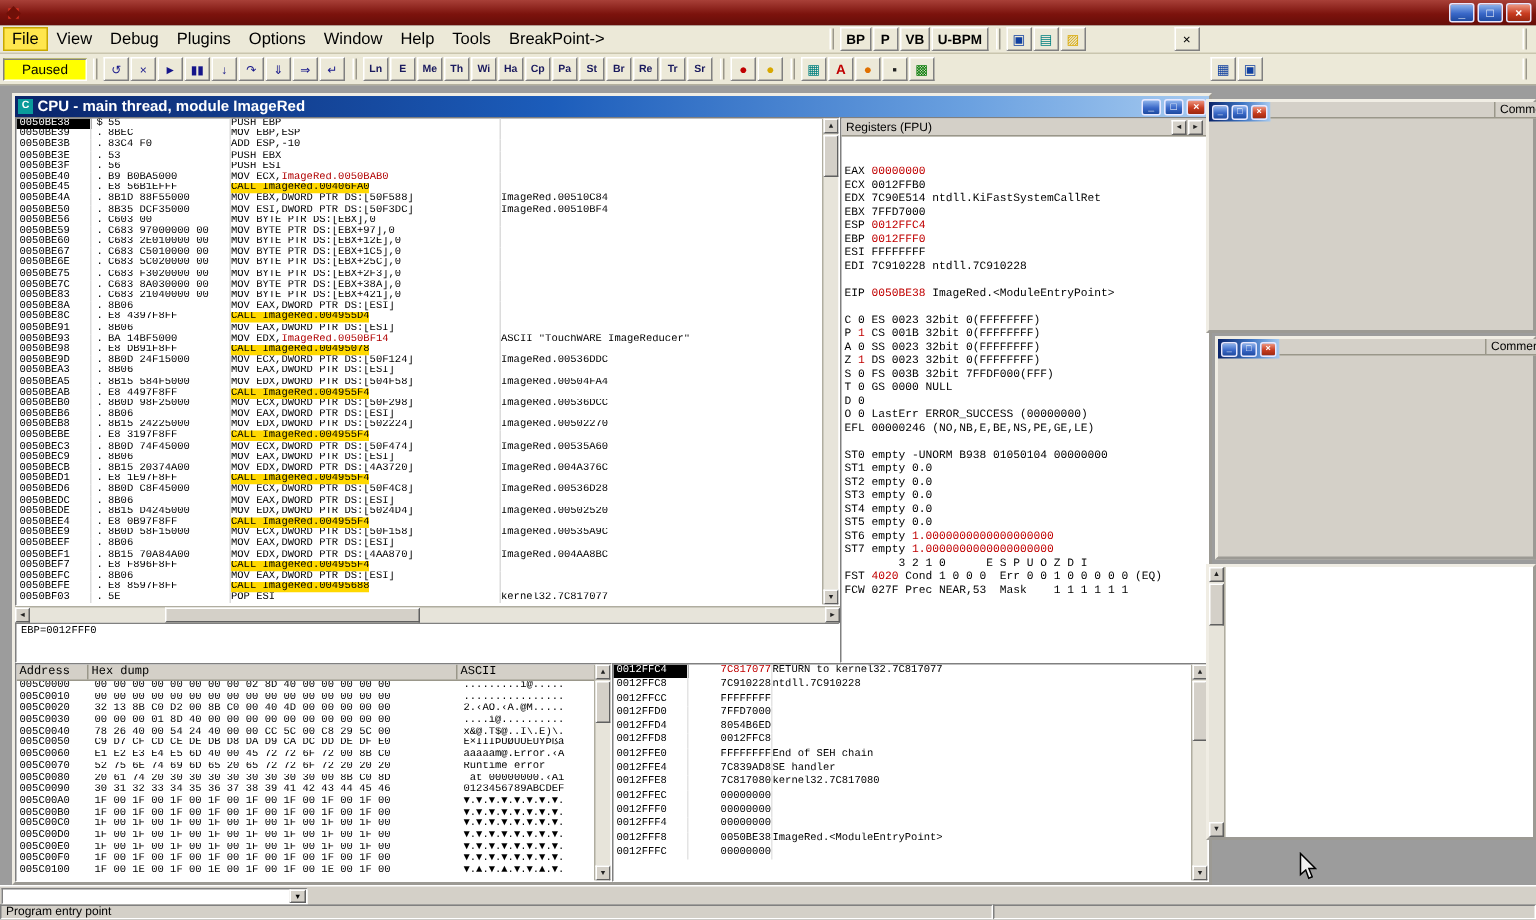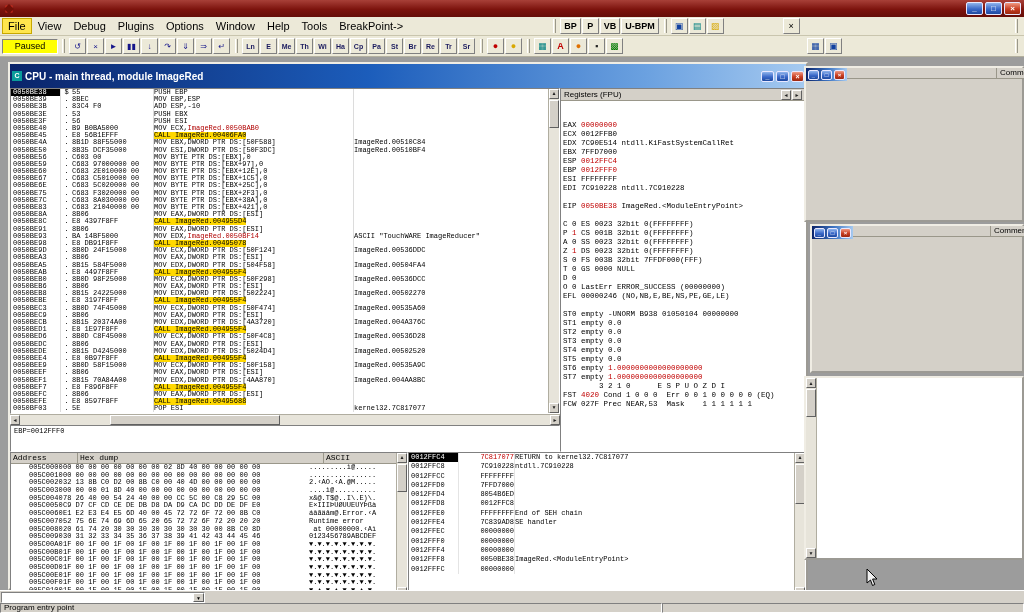--- a/index.html
+++ b/index.html
@@ -39,36 +39,36 @@
   border-bottom:1px solid #b3b09e;display:flex;align-items:center;padding:0 2px;}
 .paused{width:56px;height:15px;background:#ffff00;border:1px solid;border-color:#808080 #fff #fff #808080;
   font-size:9px;color:#000;display:flex;align-items:center;justify-content:center;}
 
 
 .mdi{position:absolute;left:0;top:57px;width:1024px;height:533px;background:#9c9c9c;}
 
 
 .cpu{position:absolute;left:8px;top:5px;width:800px;height:528px;background:#d4d0c8;
   border:2px outset #f0ede4;display:flex;flex-direction:column;}
-.cpu-titlebar{height:24px;flex:none;display:flex;align-items:center;gap:3px;padding:0 2px;
+.cpu-titlebar{height:14px;flex:none;display:flex;align-items:center;gap:3px;padding:0 2px;
   background:linear-gradient(90deg,#0a246a 0%,#1c5dbb 45%,#6ba1e0 80%,#a6caf0 100%);
   color:#fff;font-size:10px;font-weight:bold;}
 .cpu-icon{width:10px;height:10px;background:#0a9b9b;color:#fff;font-size:7px;line-height:10px;
   text-align:center;font-weight:bold;flex:none;}
 .cpu-top{display:flex;height:364px;flex:none;}
 .disasm-col{width:550px;flex:none;display:flex;flex-direction:column;}
 .mono{font-family:Liberation Mono, monospace;}
 .disasm-pane{position:relative;height:326px;flex:none;background:#fff;
   border:1px solid;border-color:#808080 #fff #fff #808080;overflow:hidden;}
 .disasm-rows{position:absolute;left:0;top:0;right:11px;bottom:0;overflow:hidden;}
 .drow{display:flex;height:7.2px;line-height:7.3px;font-size:7px;white-space:pre;}
 .da{width:50px;flex:none;padding-left:2px;border-right:1px solid #dcdcdc;}
 .dp{width:11px;flex:none;text-align:center;}
 .db{width:82px;flex:none;border-right:1px solid #dcdcdc;overflow:hidden;}
-.di{width:200px;flex:none;border-right:1px solid #dcdcdc;overflow:hidden;}
+.di{width:180px;flex:none;border-right:1px solid #dcdcdc;overflow:hidden;}
 .dc{flex:1;overflow:hidden;}
 .drow.eip .da{background:#000;color:#fff;}
 .drow.call .dop{background:#ffd800;}
 .drow.redop .dop{color:#b00000;}
 
 .vscroll{position:absolute;top:0;right:0;bottom:0;width:11px;background:#e7e4da;border-left:1px solid #b0ada0;}
 .vscroll.left{left:0;right:auto;border-left:none;border-right:1px solid #b0ada0;}
 .sb{width:10px;height:10px;background:#d4d0c8;border:1px solid;border-color:#fff #606060 #606060 #fff;
   font-size:5px;line-height:8px;text-align:center;color:#222;display:inline-block;}
 .vscroll .sb{position:absolute;left:0;}
@@ -90,24 +90,24 @@
 .reg-arrows{margin-left:auto;display:flex;gap:1px;}
 .reg-body{flex:1;padding-left:2px;overflow:hidden;}
 .rrow{height:9px;line-height:9px;font-size:7.5px;white-space:pre;}
 .red{color:#c00000;}
 
 .cpu-bottom{display:flex;height:146px;flex:none;}
 .dump-pane{width:398px;flex:none;position:relative;background:#fff;
   border:1px solid;border-color:#808080 #fff #fff #808080;overflow:hidden;}
 .dump-header{display:flex;height:11px;background:#d4d0c8;font-size:8px;border-bottom:1px solid #9a978a;}
 .dh{border-right:1px solid #9a978a;padding-left:2px;line-height:10px;}
-.dh-a{width:67px;flex:none}.dh-h{width:246px;flex:none}.dh-s{flex:1;border-right:none}
+.dh-a{width:48px;flex:none}.dh-h{width:246px;flex:none}.dh-s{flex:1;border-right:none}
 .dump-rows{position:absolute;left:0;top:11px;right:11px;bottom:0;overflow:hidden;}
 .dmrow{display:flex;height:7.7px;line-height:7.8px;font-size:7px;white-space:pre;}
-.dm-a{width:52px;flex:none;padding-left:18px;}
+.dm-a{width:52px;flex:none;padding-left:2px;}
 .dm-h{width:246px;flex:none;overflow:hidden;}
 .dm-s{flex:1;overflow:hidden;}
 .stack-pane{flex:1;position:relative;background:#fff;
   border:1px solid;border-color:#808080 #fff #fff #808080;overflow:hidden;}
 .stack-rows{position:absolute;left:0;top:0;right:11px;bottom:0;overflow:hidden;}
 .strow{display:flex;height:9.3px;line-height:9.4px;font-size:7px;white-space:pre;}
 .st-a{width:50px;flex:none;padding-left:2px;border-right:1px solid #e4e4e4;}
 .st-v{width:56px;flex:none;border-right:1px solid #e4e4e4;text-align:right;}
 .st-c{flex:1;overflow:hidden;}
 .strow.sel .st-a{background:#000;color:#fff;}
@@ -393,20 +393,21 @@
       <div class="stack-pane mono">
         <div class="stack-rows">
             <div class="strow sel"><span class="st-a">0012FFC4</span><span class="st-v red">7C817077</span><span class="st-c">RETURN to kernel32.7C817077</span></div>
             <div class="strow"><span class="st-a">0012FFC8</span><span class="st-v">7C910228</span><span class="st-c">ntdll.7C910228</span></div>
             <div class="strow"><span class="st-a">0012FFCC</span><span class="st-v">FFFFFFFF</span><span class="st-c"></span></div>
             <div class="strow"><span class="st-a">0012FFD0</span><span class="st-v">7FFD7000</span><span class="st-c"></span></div>
             <div class="strow"><span class="st-a">0012FFD4</span><span class="st-v">8054B6ED</span><span class="st-c"></span></div>
             <div class="strow"><span class="st-a">0012FFD8</span><span class="st-v">0012FFC8</span><span class="st-c"></span></div>
             <div class="strow"><span class="st-a">0012FFE0</span><span class="st-v">FFFFFFFF</span><span class="st-c">End of SEH chain</span></div>
             <div class="strow"><span class="st-a">0012FFE4</span><span class="st-v">7C839AD8</span><span class="st-c">SE handler</span></div>
+            <div class="strow"><span class="st-a">0012FFE8</span><span class="st-v">7C817080</span><span class="st-c">kernel32.7C817080</span></div>
             <div class="strow"><span class="st-a">0012FFEC</span><span class="st-v">00000000</span><span class="st-c"></span></div>
             <div class="strow"><span class="st-a">0012FFF0</span><span class="st-v">00000000</span><span class="st-c"></span></div>
             <div class="strow"><span class="st-a">0012FFF4</span><span class="st-v">00000000</span><span class="st-c"></span></div>
             <div class="strow"><span class="st-a">0012FFF8</span><span class="st-v">0050BE38</span><span class="st-c">ImageRed.&lt;ModuleEntryPoint&gt;</span></div>
             <div class="strow"><span class="st-a">0012FFFC</span><span class="st-v">00000000</span><span class="st-c"></span></div>
           </div>
         <div class="vscroll">
           <span class="sb up">▲</span>
           <span class="vthumb" style="height:40px"></span>
           <span class="sb dn">▼</span>

